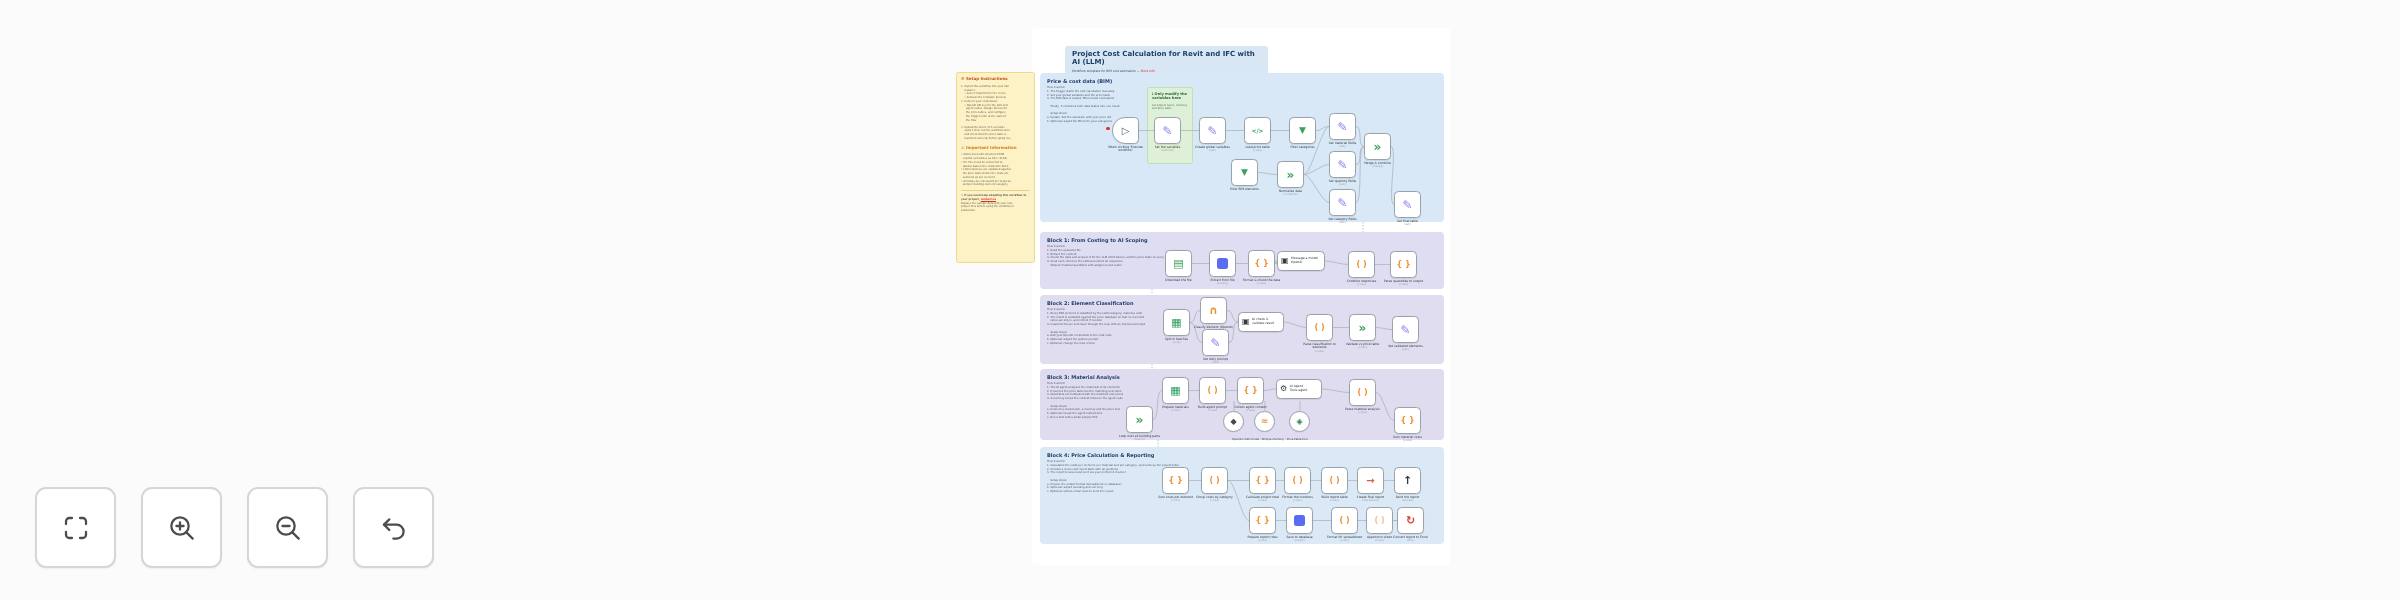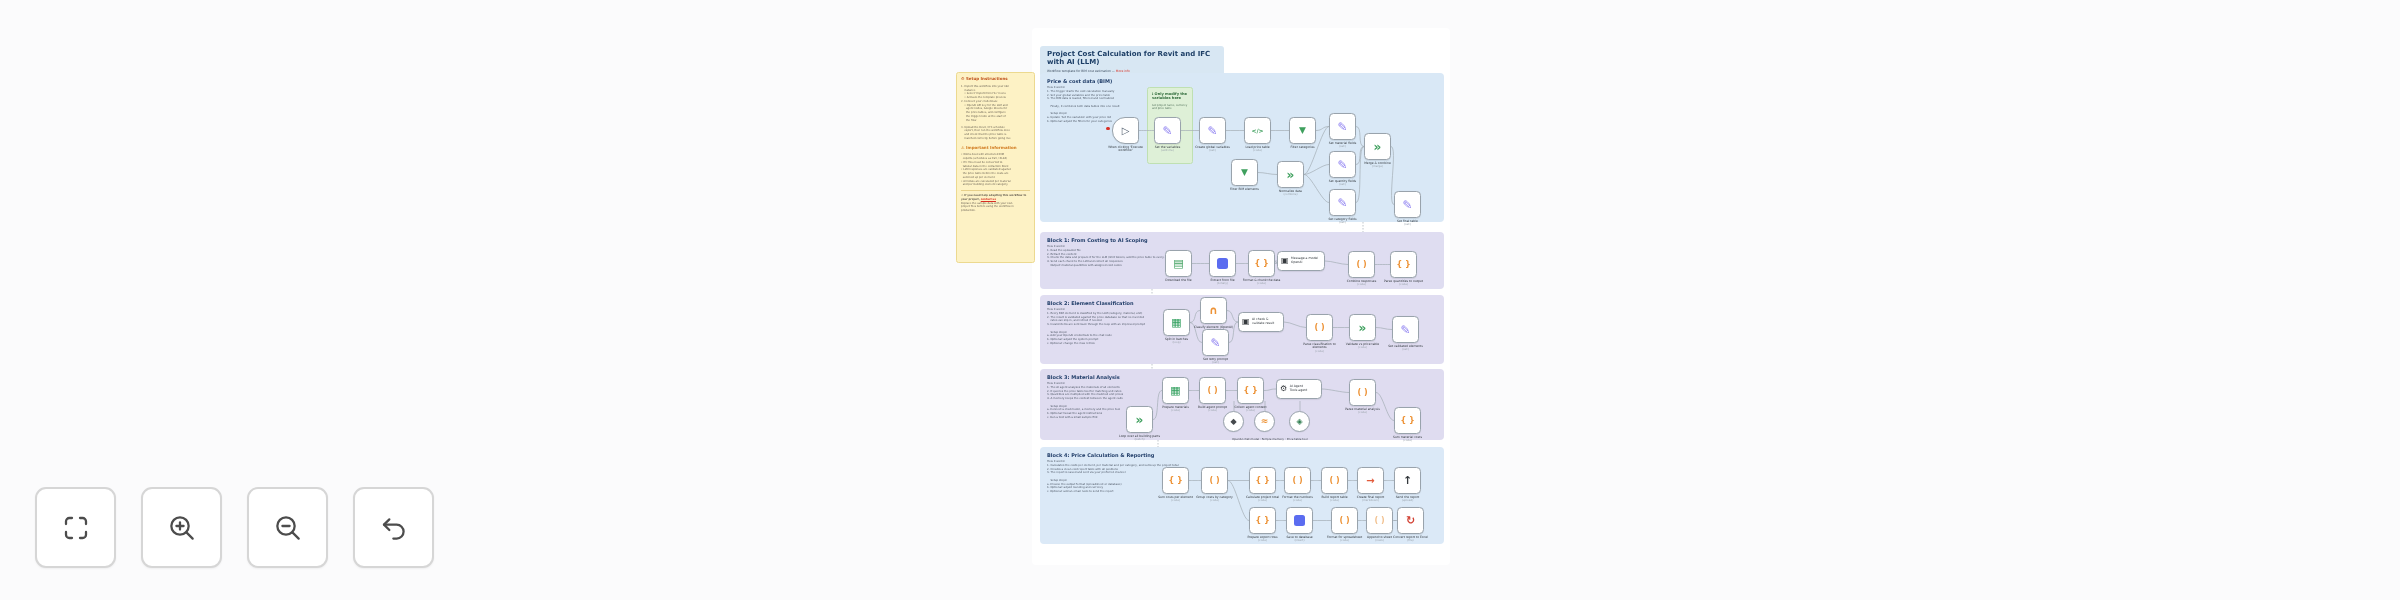--- a/index.html
+++ b/index.html
@@ -80,21 +80,21 @@
   <button class="tool-btn">
     <svg viewBox="0 0 24 24">
       <path d="M8.5 5.5 4.5 9.5l4 4"></path>
       <path d="M4.5 9.5h9.5a5.2 5.2 0 0 1 0 10.4h-2.5"></path>
     </svg>
   </button>
 </div>
 
 <div id="diagram">
     <div class="page" style="left: 1032px; top: 28px; width: 418px; height: 537px;"></div>
-    <div class="title-strip" style="left: 1040px; top: 46px; width: 184px; height: 31px;">
+    <div class="title-strip" style="left: 1065px; top: 46px; width: 203px; height: 31px;">
       <div class="t-main">Project Cost Calculation for Revit and IFC with AI (LLM)</div>
       <div class="t-sub"><span>Workflow template for BIM cost estimation — </span><a>More info</a></div>
     </div>
     <div class="sticky" style="left: 956px; top: 72px; width: 79px; height: 191px; background: rgb(253, 242, 197); border: 0.5px solid rgb(236, 217, 143);">
       <div class="s-title" style="color: rgb(192, 83, 31);">⚙ Setup Instructions</div>
       <div class="s-line">1. Import this workflow into your n8n</div>
       <div class="s-line">    instance</div>
       <div class="s-line">    • Select 'Import from File' menu</div>
       <div class="s-line">    • Activate the template preview</div>
       <div class="s-line">2. Connect your credentials:</div>

